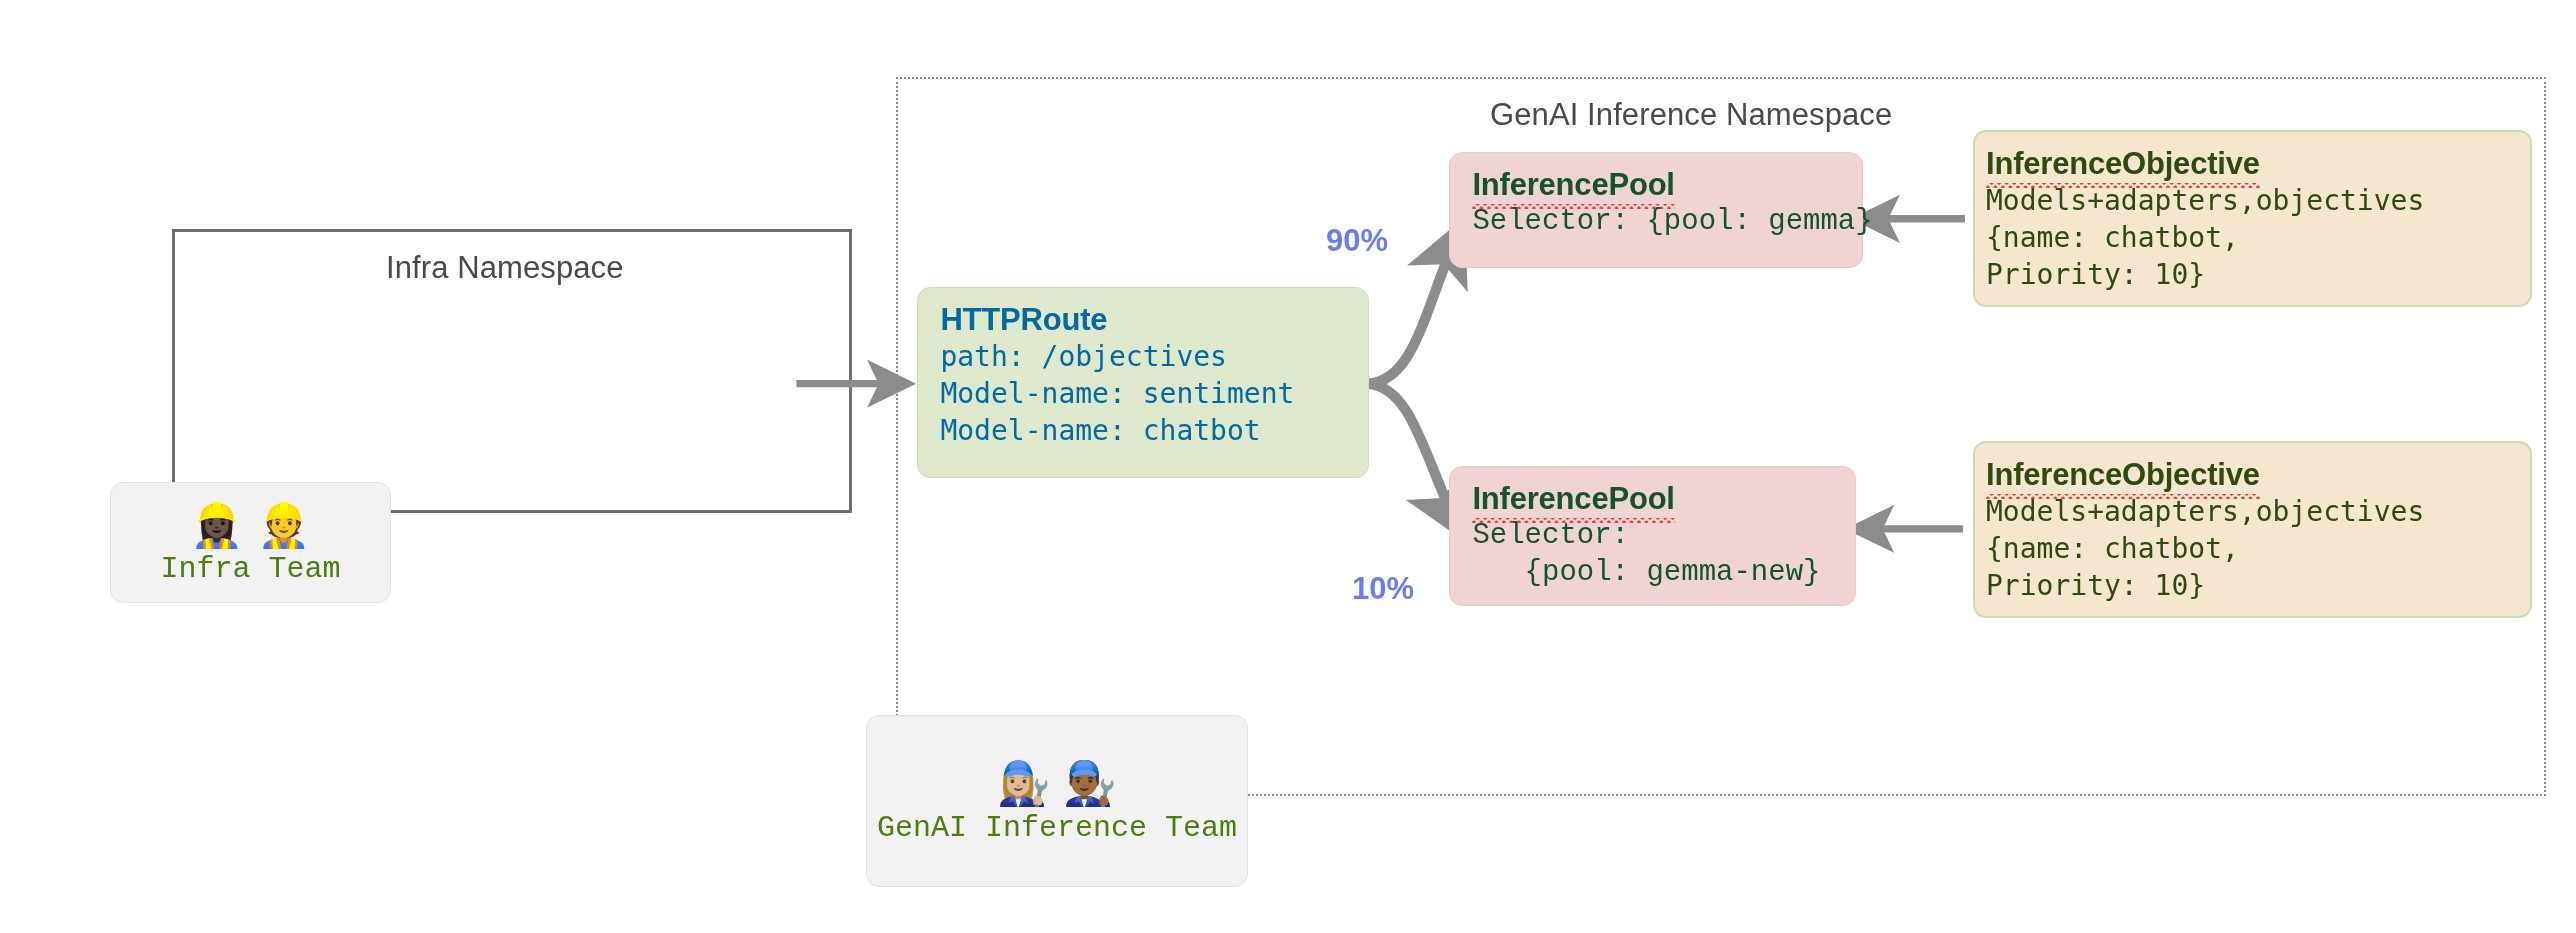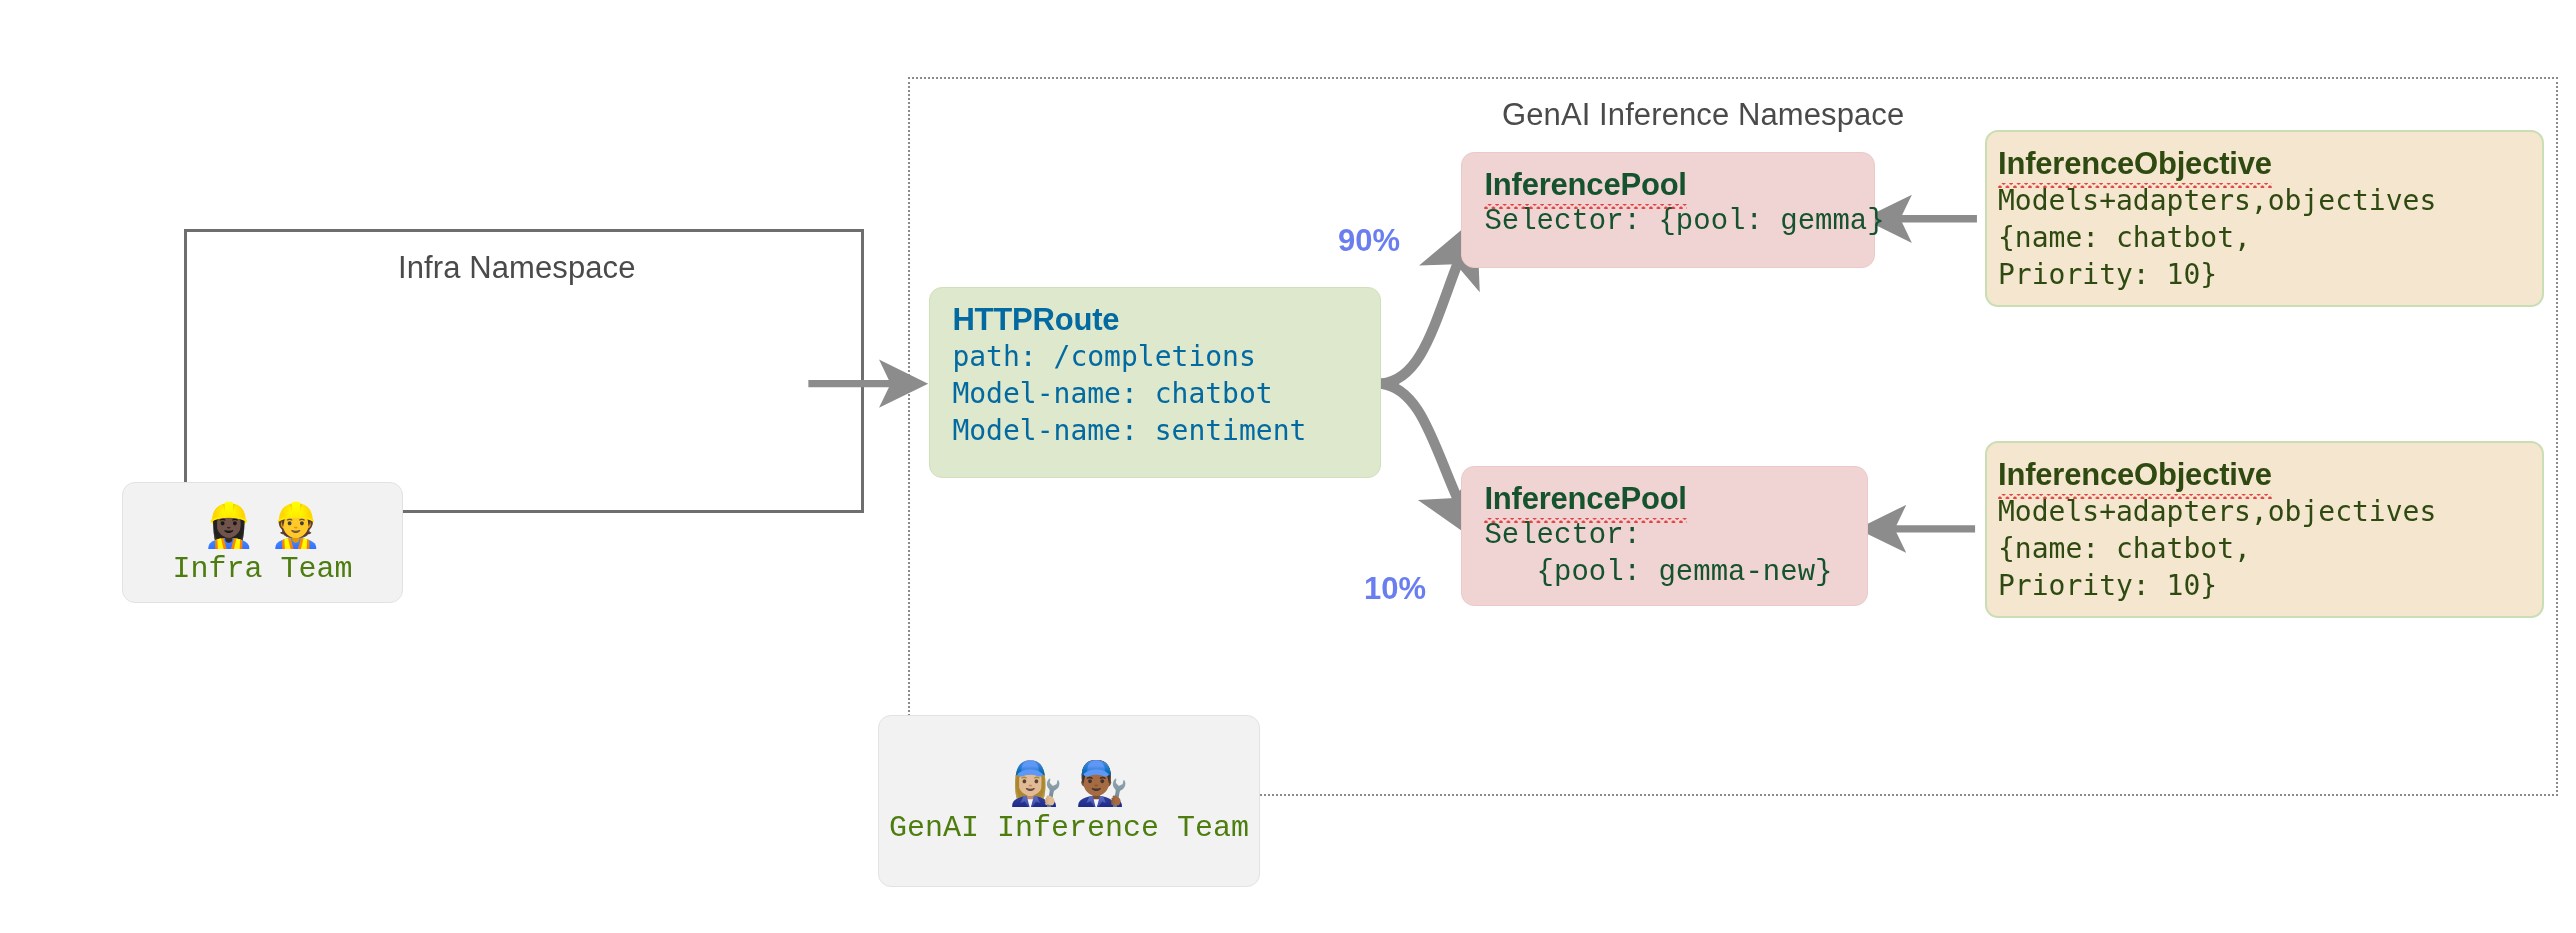--- a/index.html
+++ b/index.html
@@ -1,20 +1,20 @@
 <!DOCTYPE html>
 <html style="font-size:15px"><head>
 <meta charset="utf-8">
 <style>
   html,body{margin:0;padding:0;background:#ffffff;}
   body{width:2576px;height:933px;position:relative;overflow:hidden;
        font-family:"Liberation Sans",sans-serif;
        -webkit-font-smoothing:antialiased;}
 
-  #canvas{position:absolute;left:12px;top:0;width:2248px;height:933px;}
+  #canvas{position:absolute;left:0;top:0;width:2248px;height:933px;}
 
   
   .ns-dotted{
     position:absolute;
     border:2.8px dotted #8a8a8a;
     box-sizing:border-box;
   }
   .ns-solid{
     position:absolute;
     border:3.7px solid #6e6e6e;
@@ -163,23 +163,23 @@
     <path d="M 1470 412 C 1520 418 1530 500 1570 573" stroke="#8c8c8c" stroke-width="11" fill="none" stroke-linecap="round" marker-end="url(#ah)"></path>
 
     <path d="M 2110 235 L 1996 235" stroke="#8c8c8c" stroke-width="8" fill="none" marker-end="url(#ah)"></path>
 
     <path d="M 2108 568 L 1990 568" stroke="#8c8c8c" stroke-width="8" fill="none" marker-end="url(#ah)"></path>
   </svg>
 
 
   <div class="card card-httproute" style="left:917px;top:287px;width:452px;height:191px;">
     <div class="hdr">HTTPRoute</div>
-    <div class="body">path: /completions</div>
+    <div class="body">path: /objectives</div>
+    <div class="body">Model-name: sentiment</div>
     <div class="body">Model-name: chatbot</div>
-    <div class="body">Model-name: sentiment</div>
   </div>
 
   <div class="card card-pool" style="left:1449px;top:152px;width:414px;height:116px;">
     <div class="hdr squiggle">InferencePool</div>
     <div class="body-sans">Selector: {pool: gemma}</div>
   </div>
   <div class="pct" style="left:1326px;top:223px;">90%</div>
 
   <div class="card card-pool" style="left:1449px;top:466px;width:407px;height:140px;">
     <div class="hdr squiggle">InferencePool</div>

